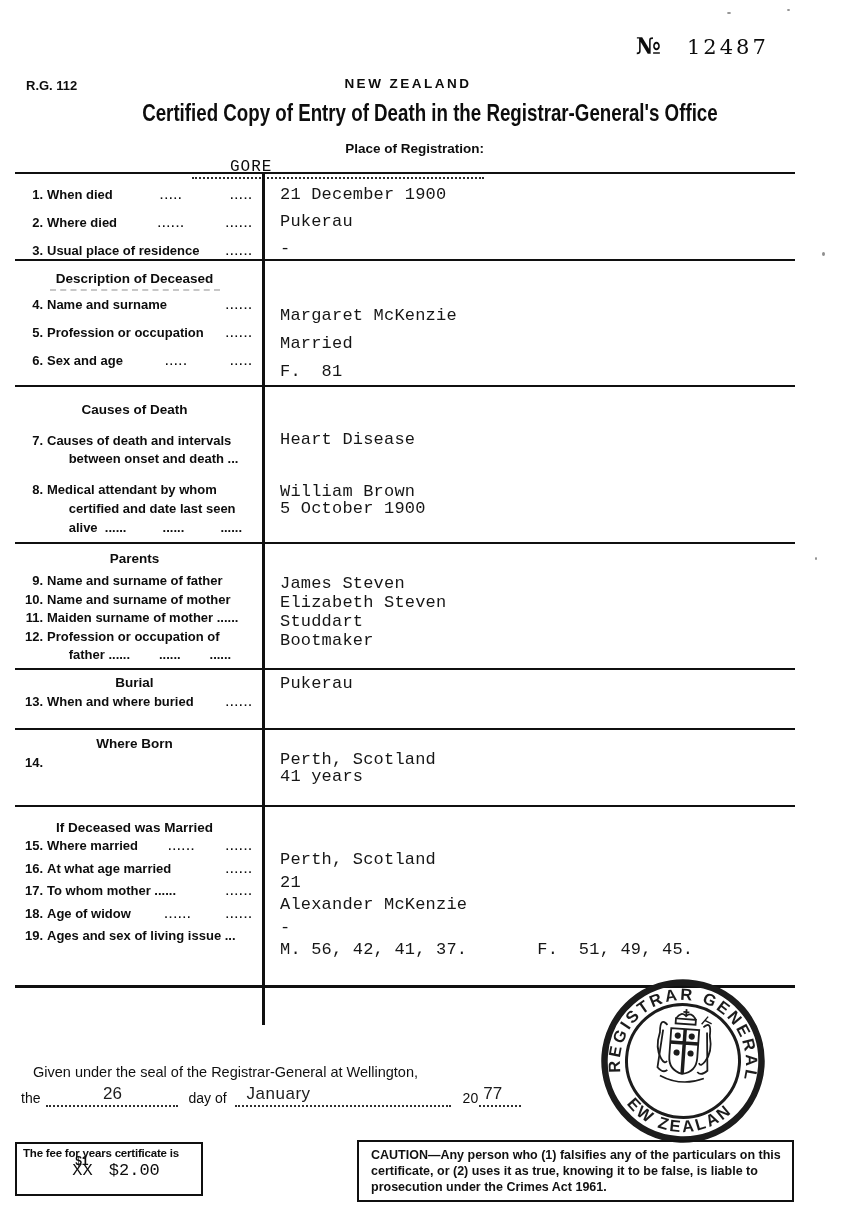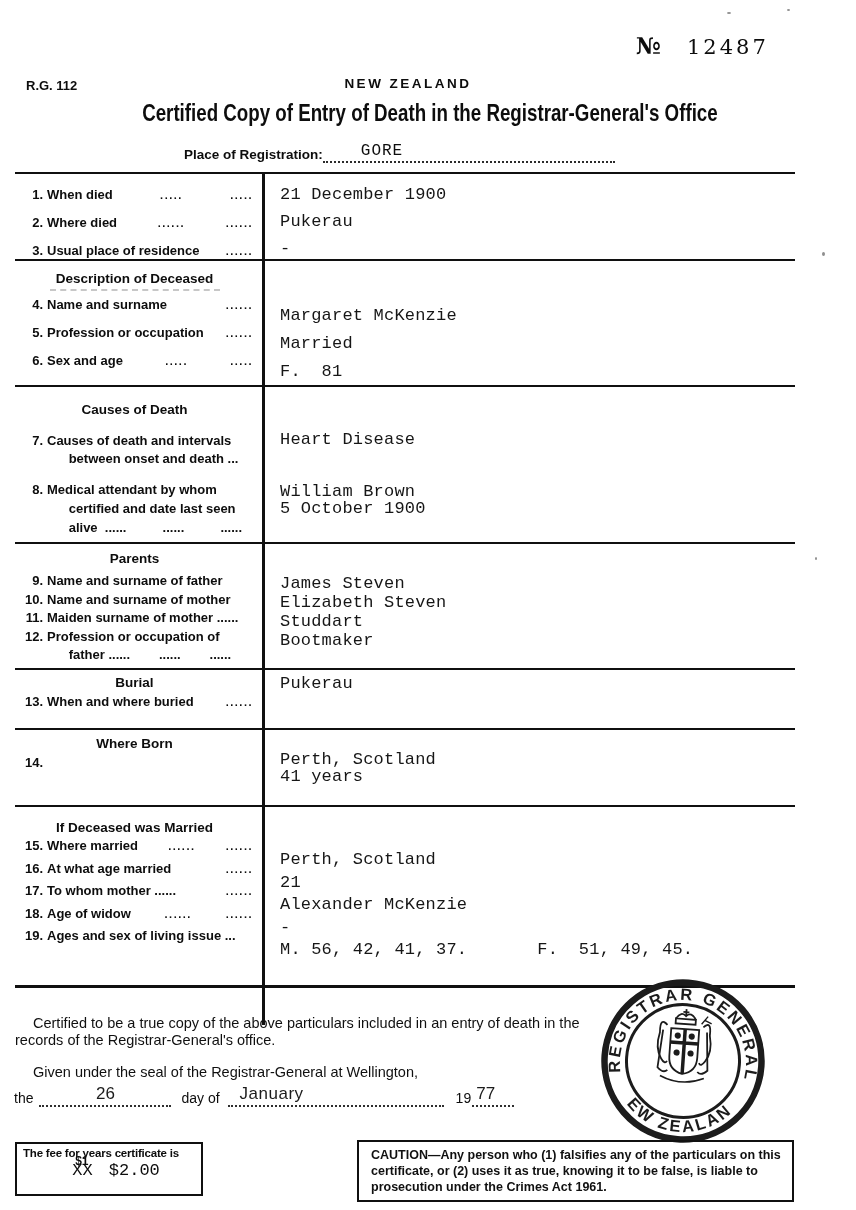--- a/index.html
+++ b/index.html
@@ -10,21 +10,21 @@
   .serial{position:absolute;top:32px;left:636px;display:flex;align-items:baseline;gap:26px;
           font-family:"DejaVu Serif",serif;}
   .serial .no-sign{font-size:23px;font-weight:bold;}
   .serial .no-digits{font-size:21px;letter-spacing:3px;}
   .form-code{position:absolute;top:78px;left:26px;font-size:13px;font-weight:600;}
   .country{position:absolute;top:76px;left:253px;width:310px;text-align:center;
            font-size:13.5px;font-weight:600;letter-spacing:2.5px;}
   .title{position:absolute;top:99px;left:20px;width:820px;text-align:center;white-space:nowrap;}
   .title-inner{display:inline-block;transform:scaleX(0.78);transform-origin:center;
                font-size:24px;font-weight:bold;letter-spacing:0px;}
-  .por{position:absolute;top:141px;left:184px;display:flex;align-items:flex-end;}
+  .por{position:absolute;top:141px;left:192px;display:flex;align-items:flex-end;flex-direction:column;}
   .por-label{font-size:13.5px;font-weight:bold;padding-bottom:1px;}
   .por-field{position:relative;width:292px;height:20px;border-bottom:2px dotted #2b2b2b;}
   .por-value{position:absolute;left:38px;bottom:1px;
              font-family:"Liberation Mono","DejaVu Sans Mono",monospace;font-size:16px;letter-spacing:1px;}
 
   
   .form-table{position:absolute;top:172px;left:15px;width:780px;height:816px;
               border-bottom:3px solid #101010;box-sizing:border-box;}
   .sec{display:flex;border-top:2.5px solid #101010;box-sizing:border-box;}
   .lcol{width:247px;flex:none;box-sizing:border-box;padding-left:6px;}
@@ -68,21 +68,21 @@
   #sec-f .vcol{padding-top:21px} #sec-f .vline{line-height:17px}
 
   #sec-g{height:220px} #sec-g .shead{margin-top:13px}
   #sec-g .lrow{line-height:22.5px} #sec-g .lrow:first-of-type{margin-top:10px}
   #sec-g .vcol{padding-top:42px} #sec-g .vline{line-height:22.5px}
 
   
   .cert-text,.given-text{position:absolute;left:15px;width:592px;font-size:14.5px;
                          line-height:17.5px;text-indent:18px;color:#101010;}
   .cert-text{top:1000px;} .given-text{top:1049px;}
-  .date-line{position:absolute;top:1083px;left:14px;display:flex;align-items:flex-end;
+  .date-line{position:absolute;top:1083px;left:21px;display:flex;align-items:flex-end;
              font-size:14px;height:24px;}
   .dl-word{padding:0 6px 1px 0;}
   .dl-word.mid{padding:0 8px 1px 10px;}
   .dl-word.yr{padding:0 1px 1px 12px;}
   .dotseg{position:relative;border-bottom:2px dotted #2e2e2e;height:24px;}
   .seg-day{width:132px;} .seg-month{width:216px;} .seg-year{width:42px;}
   .dl-fill{position:absolute;bottom:1px;font-size:17px;color:#1c1c1c;}
   .fill-day{left:50%;transform:translateX(-50%);}
   .fill-month{left:12px;font-family:Liberation Sans, sans-serif;letter-spacing:0.5px;}
   .fill-year{left:4px;}
@@ -305,33 +305,32 @@
         <div class="vcol">
           <div class="vline">Perth, Scotland</div>
           <div class="vline">21</div>
           <div class="vline">Alexander McKenzie</div>
           <div class="vline">-</div>
           <div class="vline"><span class="vm">M. 56, 42, 41, 37.</span><span class="vf">F.  51, 49, 45.</span></div>
         </div>
       </section>
     </main>
 
-  <p class="cert-text">Certified to be a true copy of the above particulars included in an entry of death in the records of the Registrar-General's office.</p>
   <p class="given-text">Given under the seal of the Registrar-General at Wellington,</p>
 
   <div class="date-line">
     <span class="dl-word">the</span>
     <span class="dotseg seg-day">
       <span class="dl-fill fill-day">26</span>
     </span>
     <span class="dl-word mid">day of</span>
     <span class="dotseg seg-month">
       <span class="dl-fill fill-month">January</span>
     </span>
-    <span class="dl-word yr">19</span>
+    <span class="dl-word yr">20</span>
     <span class="dotseg seg-year">
       <span class="dl-fill fill-year">77</span>
     </span>
   </div>
 
   <svg class="seal" viewBox="-85 -85 170 170">
     <g fill="none" stroke="#1c1c1c">
       <circle r="78.5" stroke-width="6.5"></circle>
       <circle r="56.5" stroke-width="3"></circle>
 

